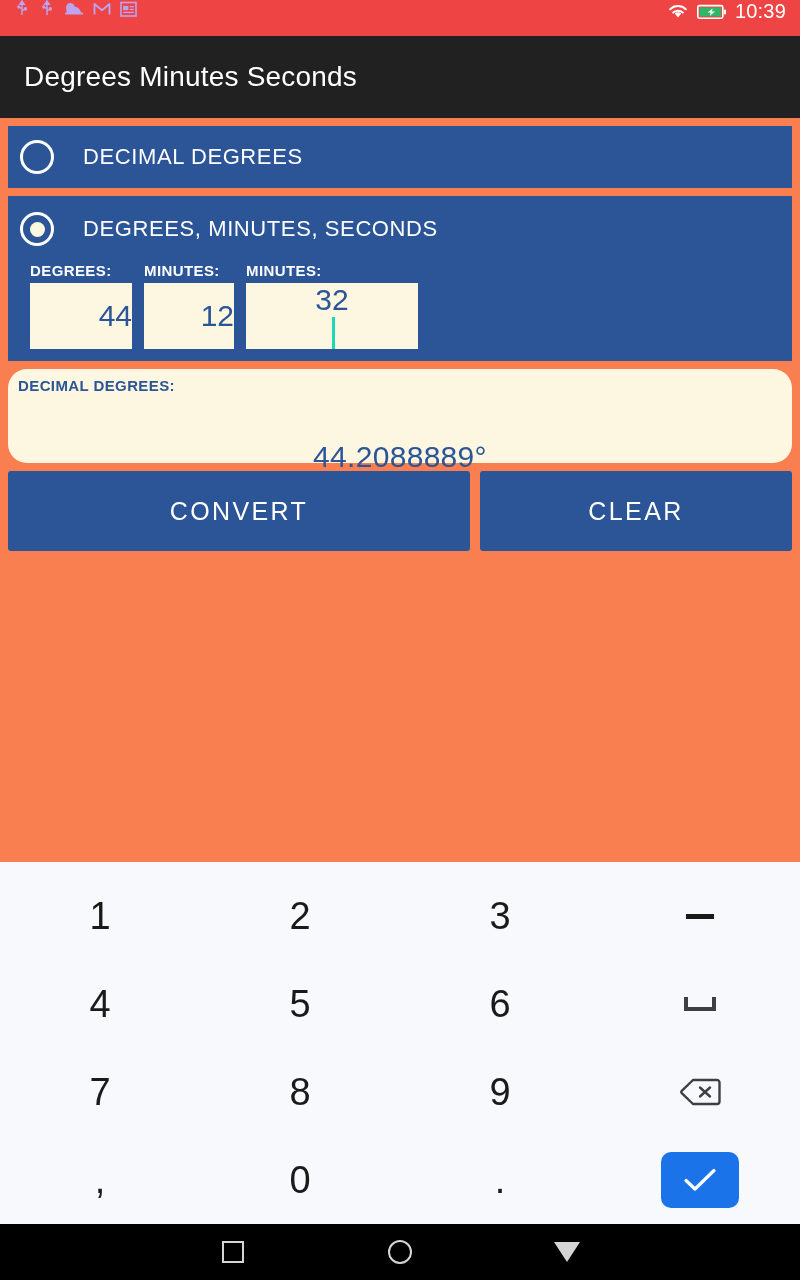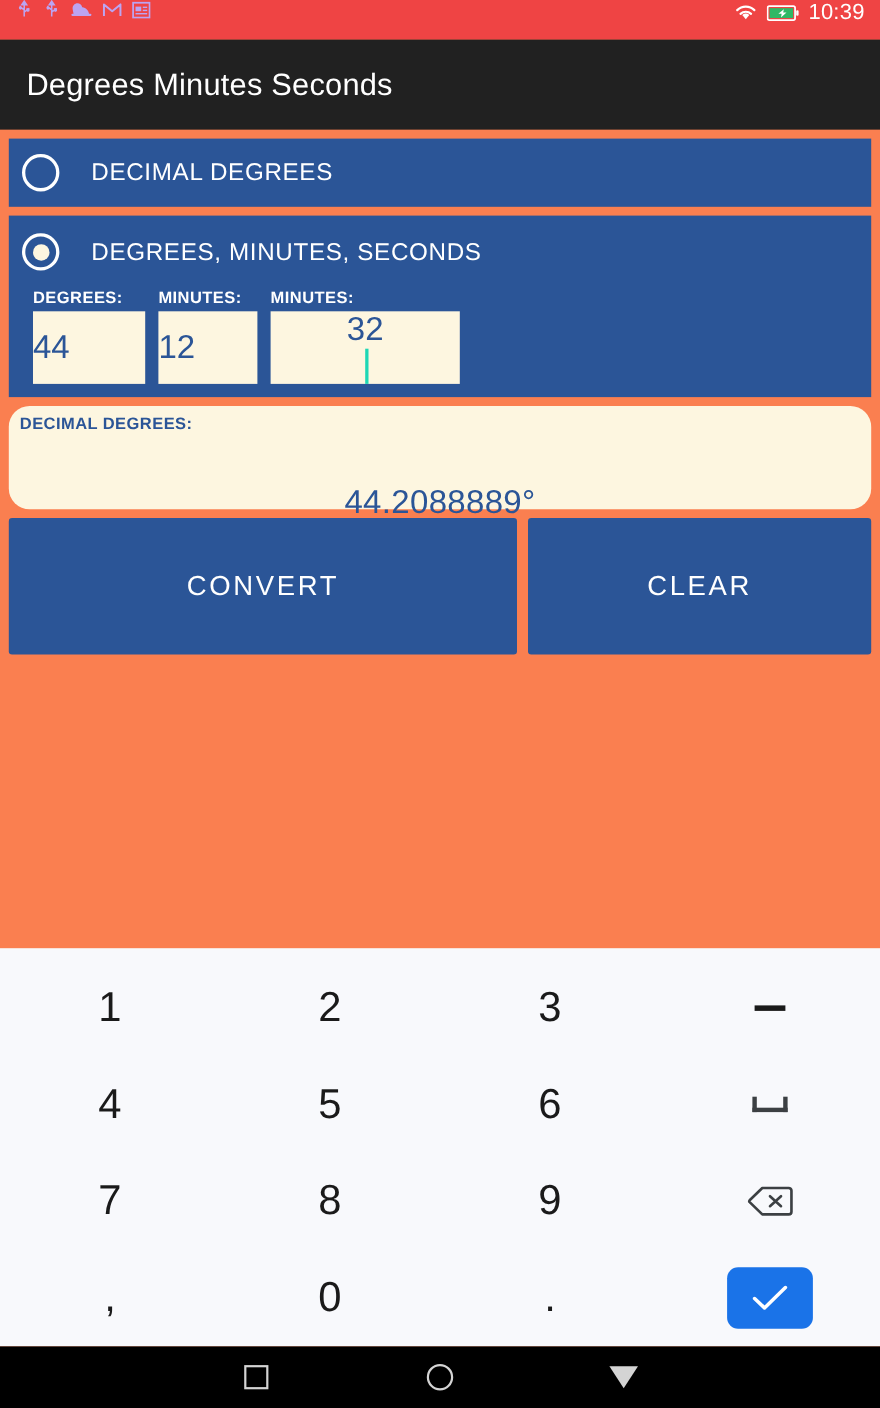--- a/index.html
+++ b/index.html
@@ -102,21 +102,21 @@
   .field-label {
     color:#FFFFFF;
     font-size:15px;
     font-weight:bold;
     letter-spacing:0.4px;
     margin-bottom:4px;
   }
   .field-input {
     background:#FDF6E0;
     height:66px;
-    display:flex; align-items:center; justify-content:flex-start;
+    display:flex; align-items:center; justify-content:flex-end;
     color:#2B5597;
     font-size:30px;
     position:relative;
     border:none; outline:none;
   }
   .field-deg   { width:102px; }
   .field-min   { width:90px; }
   .field-sec   { width:172px;flex-direction:column; }
   .caret {
     display:inline-block;
@@ -152,21 +152,21 @@
 
   
   .btn-row { display:flex; gap:10px; flex:none; }
   .btn {
     background:#2B5597;
     border:none;
     border-radius:3px;
     color:#FFFFFF;
     font-size:25px;
     letter-spacing:2.4px;
-    height:124px;
+    height:80px;
     cursor:pointer;
     font-family:"Liberation Sans", sans-serif;
     display:flex; align-items:center; justify-content:center;
   }
   .btn-convert { width:462px; }
   .btn-clear   { width:312px; }
 
   .spacer { flex:1 1 auto; }
 
   

